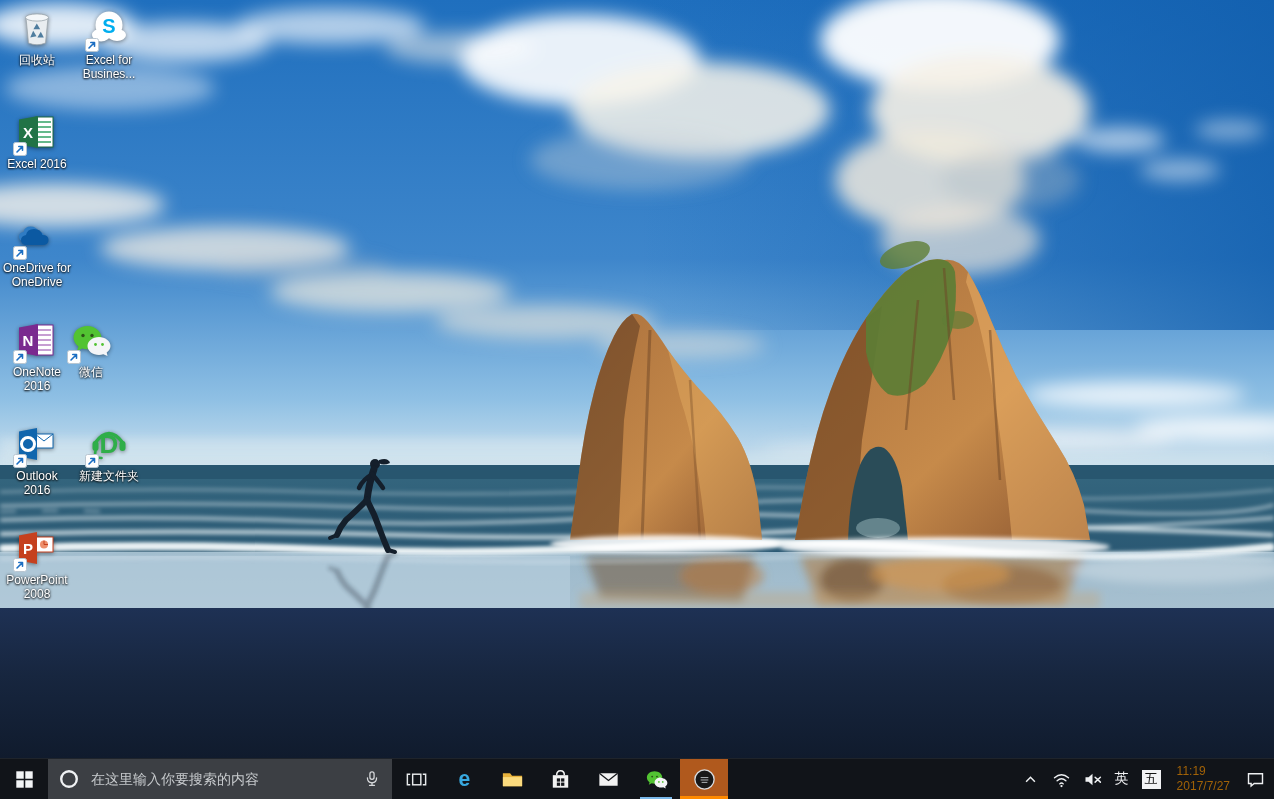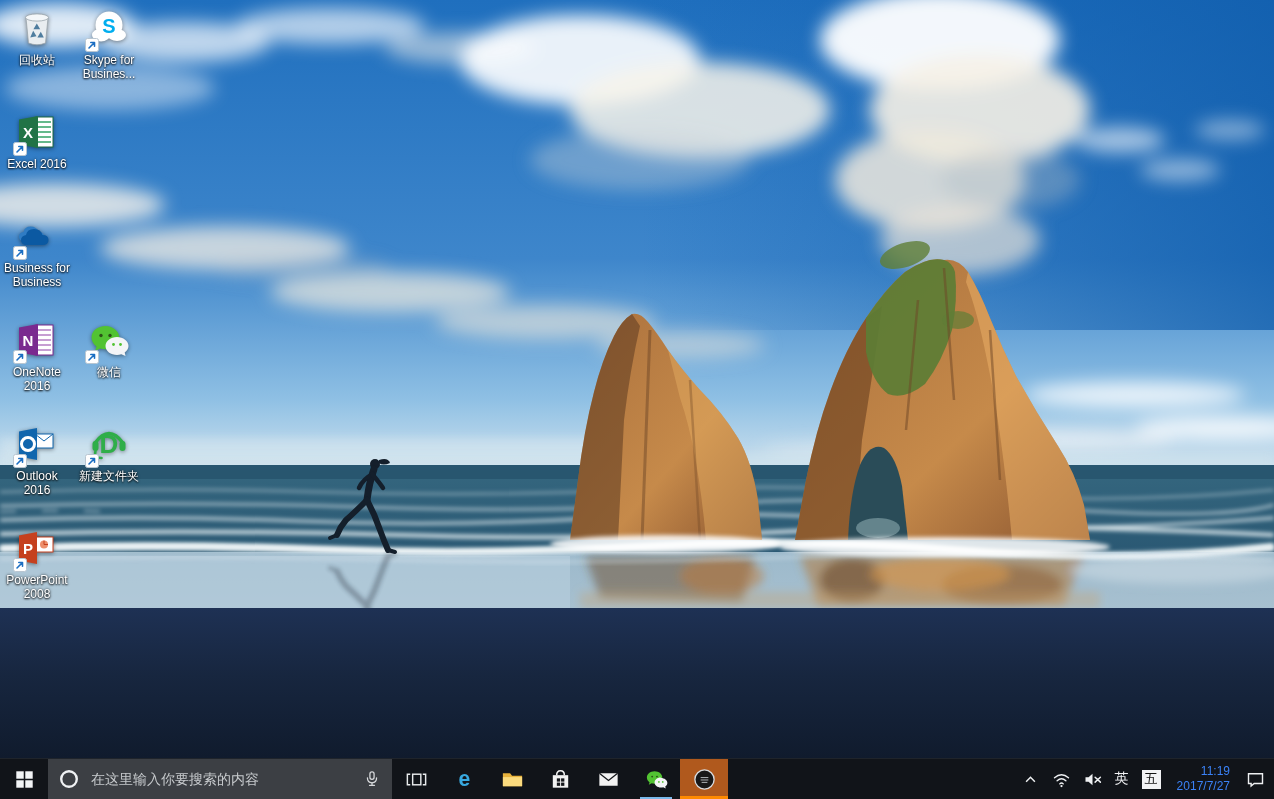--- a/index.html
+++ b/index.html
@@ -39,21 +39,21 @@
   .tb-app{position:relative;width:48px;display:flex;align-items:center;justify-content:center;cursor:pointer}
   .tb-app svg{width:25px;height:25px}
   .tb-app .underline{position:absolute;bottom:0;left:8px;right:8px;height:2px}
   .tb-app.active .underline{left:0;right:0;height:3px}
   .tb-tray{margin-left:auto;display:flex;align-items:center;gap:2px;padding-right:4px}
   .tray-btn{display:flex;align-items:center;justify-content:center;height:41px;padding:0 4px;cursor:pointer}
   .tray-btn svg{width:21px;height:21px}
   .tray-lang{font-size:14px;color:#f2f3f5;padding:0 6px;cursor:pointer}
   .tray-ime{width:19px;height:19px;background:#f2f3f5;color:#141414;font-size:13px;
             display:flex;align-items:center;justify-content:center;margin:0 5px;cursor:pointer}
-  .tray-clock{text-align:right;font-size:12px;line-height:15px;color:#3b82f6;padding:0 9px;cursor:pointer}
+  .tray-clock{text-align:left;font-size:12px;line-height:15px;color:#a16207;padding:0 9px;cursor:pointer}
 </style>
 </head>
 <body>
 
 <div class="screen">
 
   <div class="wallpaper">
     <svg viewBox="0 0 1274 758" preserveAspectRatio="none">
       <defs>
         <linearGradient id="sky" x1="0" y1="0" x2="0" y2="1">
@@ -216,21 +216,21 @@
             <circle cx="22" cy="19" r="13.5" fill="#fff"></circle>
             <text x="22" y="26.5" text-anchor="middle" font-size="20" font-weight="bold" fill="#00aeef" font-family="Liberation Sans,sans-serif">S</text>
           </svg>
           <div class="di-badge">
             <svg viewBox="0 0 14 14">
               <rect x="0.5" y="0.5" width="13" height="13" rx="2" fill="#fff" stroke="#b9c6d1"></rect>
               <path d="M4 10 L9.5 4.5 M9.5 4.5 H5.8 M9.5 4.5 V8.2" stroke="#1b6ec2" stroke-width="1.6" fill="none" stroke-linecap="round"></path>
             </svg>
           </div>
         </div>
-        <div class="di-label">Skype for Busines...</div>
+        <div class="di-label">Excel for Busines...</div>
       </div>
       <div class="desk-icon" style="left: -5px; top: 110px;">
         <div class="di-img">
           <svg viewBox="0 0 44 44">
             <rect x="21" y="7" width="17" height="30" fill="#fff" stroke="#1d6b43"></rect>
             <g stroke="#35a265" stroke-width="1.6">
               <path d="M23 12 h13 M23 17 h13 M23 22 h13 M23 27 h13 M23 32 h13"></path>
             </g>
             <path d="M4 9.5 L23 6 V38 L4 34.5 Z" fill="#217346"></path>
             <text x="13" y="28" text-anchor="middle" font-size="15" font-weight="bold" fill="#fff" font-family="Liberation Sans,sans-serif">X</text>
@@ -250,42 +250,42 @@
             <path d="M9 27 q-5 0 -5 -4.5 q0 -4 4.5 -4.5 q1 -5.5 7 -5.5 q6.5 0 8 5.5 q5.5 0 5.5 4.5 q0 4.5 -5.5 4.5 z" fill="#2f7cc4"></path>
             <path d="M12 31 q-6 0 -6 -5 q0 -4 5 -5 q1 -6 8 -6 q7 0 8.5 6 q6 0 6 5 q0 5 -6 5 z" fill="#0b59a2"></path>
           </svg>
           <div class="di-badge">
             <svg viewBox="0 0 14 14">
               <rect x="0.5" y="0.5" width="13" height="13" rx="2" fill="#fff" stroke="#b9c6d1"></rect>
               <path d="M4 10 L9.5 4.5 M9.5 4.5 H5.8 M9.5 4.5 V8.2" stroke="#1b6ec2" stroke-width="1.6" fill="none" stroke-linecap="round"></path>
             </svg>
           </div>
         </div>
-        <div class="di-label">Business for Business</div>
+        <div class="di-label">OneDrive for OneDrive</div>
       </div>
       <div class="desk-icon" style="left: -5px; top: 318px;">
         <div class="di-img">
           <svg viewBox="0 0 44 44">
             <rect x="21" y="7" width="17" height="30" fill="#fff" stroke="#7a2a8f"></rect>
             <g stroke="#b57fc4" stroke-width="1.4">
               <path d="M23 12 h13 M23 17 h13 M23 22 h13 M23 27 h13 M23 32 h13"></path>
             </g>
             <path d="M4 9.5 L23 6 V38 L4 34.5 Z" fill="#7a2a8f"></path>
             <text x="13" y="28" text-anchor="middle" font-size="15" font-weight="bold" fill="#fff" font-family="Liberation Sans,sans-serif">N</text>
           </svg>
           <div class="di-badge">
             <svg viewBox="0 0 14 14">
               <rect x="0.5" y="0.5" width="13" height="13" rx="2" fill="#fff" stroke="#b9c6d1"></rect>
               <path d="M4 10 L9.5 4.5 M9.5 4.5 H5.8 M9.5 4.5 V8.2" stroke="#1b6ec2" stroke-width="1.6" fill="none" stroke-linecap="round"></path>
             </svg>
           </div>
         </div>
         <div class="di-label">OneNote 2016</div>
       </div>
-      <div class="desk-icon" style="left: 67px; top: 318px;">
+      <div class="desk-icon" style="left: 49px; top: 318px;">
         <div class="di-img">
           <svg viewBox="0 0 44 44">
             <path d="M18.5 8 C10.5 8 4.5 13 4.5 19.5 c0 3.6 2 6.8 5 8.9 L8 33 l5 -2.6 c1.7 .5 3.6 .8 5.5 .8 8 0 14 -5 14 -11.2 S26.5 8 18.5 8z" fill="#52c332"></path>
             <circle cx="14" cy="17.5" r="1.7" fill="#2c5218"></circle>
             <circle cx="23" cy="17.5" r="1.7" fill="#2c5218"></circle>
             <path d="M30 19 c-6.3 0 -11.5 4 -11.5 9 0 5 5.2 9 11.5 9 1.5 0 3 -.2 4.3 -.7 L38.5 38 l-.8 -3.6 c2.4 -1.7 3.8 -4.1 3.8 -6.4 0 -5 -5.2 -9 -11.5 -9z" fill="#f4f5f7"></path>
             <circle cx="26.5" cy="26.5" r="1.4" fill="#52c332"></circle>
             <circle cx="33.5" cy="26.5" r="1.4" fill="#52c332"></circle>
           </svg>
           <div class="di-badge">

